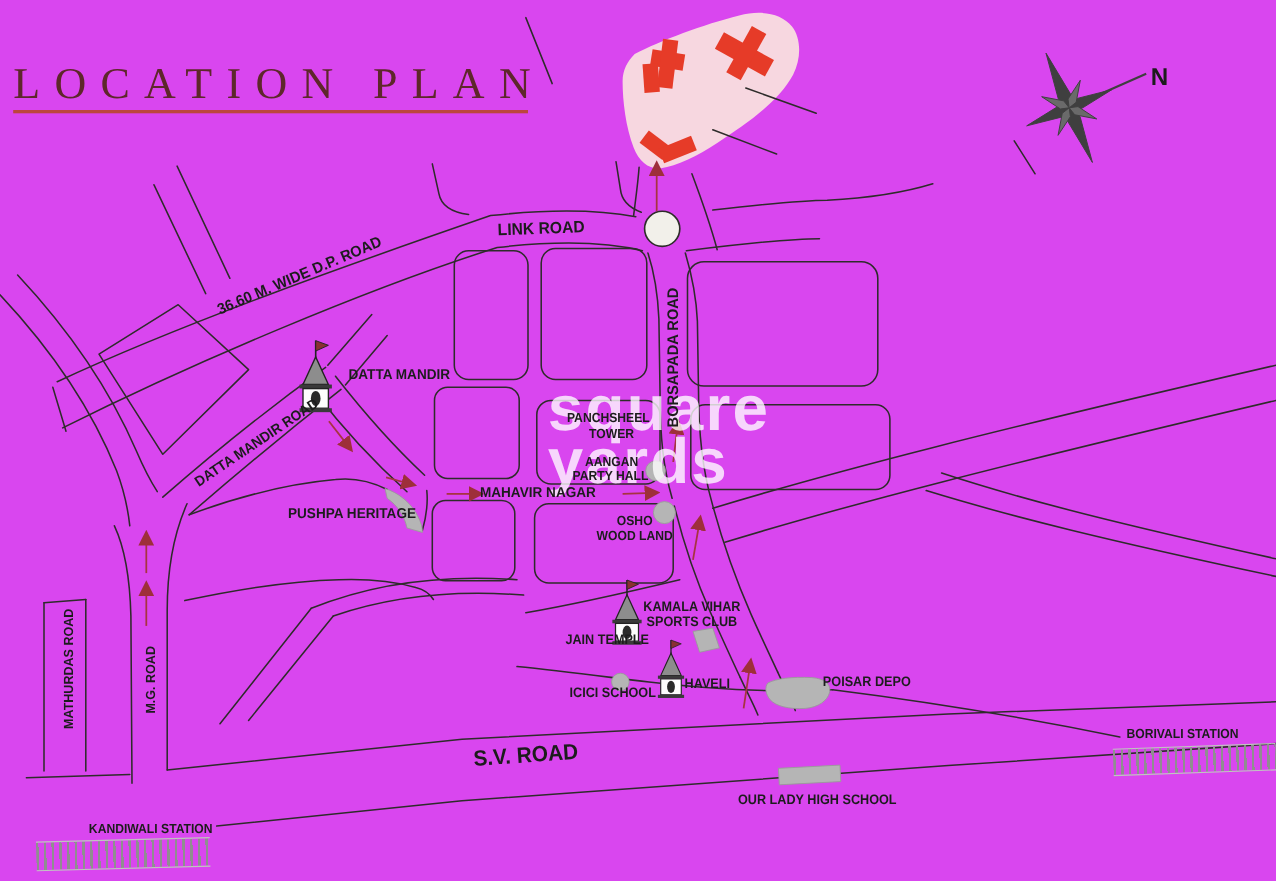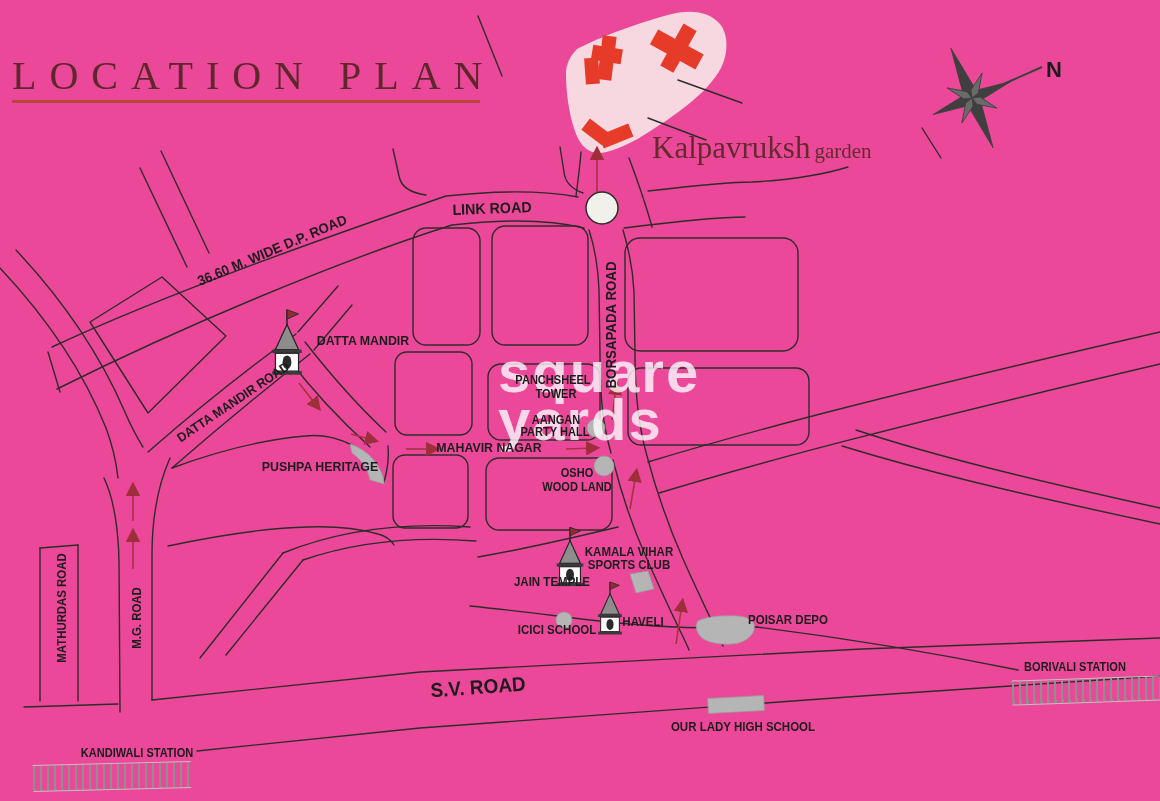--- a/index.html
+++ b/index.html
@@ -1,16 +1,16 @@
 <!DOCTYPE html>
 <html><head>
 <meta charset="utf-8">
 <style>
   html,body{margin:0;padding:0;background:#e9e7e2;}
-  #stage{position:relative;width:1160px;height:801px;background:#ec4899;overflow:hidden;
+  #stage{position:relative;width:1160px;height:801px;background:#d946ef;overflow:hidden;
          font-family:"Liberation Sans",sans-serif;}
   .lbl{position:absolute;white-space:nowrap;font-weight:bold;color:#1c1c1c;
        transform-origin:center center;line-height:1;}
   .title{position:absolute;left:12px;top:52px;font-family:"Liberation Serif",serif;
          font-weight:400;font-size:40px;letter-spacing:13px;color:#5e272b;}
   .title-underline{position:absolute;left:12px;top:100px;width:468px;height:3px;background:#bc463e;}
   .sitename{position:absolute;left:652px;top:130px;font-family:"Liberation Serif",serif;color:#652a2e;}
   .sitename .big{font-size:31px;}
   .sitename .small{font-size:21px;}
   .wm{position:absolute;color:rgba(255,255,255,0.78);font-weight:bold;font-size:58px;
@@ -182,24 +182,20 @@
         <path d="M -27 0 L -7 4 L 0 0 L -7 -4 Z"></path>
         <path d="M 27 0 L 7 4 L 0 0 L 7 -4 Z"></path>
       </g>
     </g>
   </g>
 </svg>
 
 <div class="title">LOCATION PLAN</div>
 <div class="title-underline"></div>
 
-<div class="sitename">
-  <span class="big">Kalpavruksh</span>
-  <span class="small">garden</span>
-</div>
 
 <div class="wm" style="left:488px;top:338px;margin-left:10px;">square</div>
 <div class="wm" style="left:498px;top:386px;">yards</div>
 
 <div class="lbl" style="left:492px;top:208px;font-size:15px;transform:translate(-50%,-50%) rotate(-2deg) scaleX(0.95);">LINK ROAD</div>
 <div class="lbl" style="left:272px;top:250px;font-size:14px;transform:translate(-50%,-50%) rotate(-23deg) scaleX(0.95);">36.60  M. WIDE D.P. ROAD</div>
 <div class="lbl" style="left:233px;top:402px;font-size:13px;transform:translate(-50%,-50%) rotate(-34deg) scaleX(0.95);">DATTA MANDIR ROAD</div>
 <div class="lbl" style="left:611px;top:325px;font-size:14px;transform:translate(-50%,-50%) rotate(-90deg) scaleX(0.95);">BORSAPADA ROAD</div>
 <div class="lbl" style="left:489px;top:447px;font-size:13px;transform:translate(-50%,-50%) scaleX(0.95);">MAHAVIR NAGAR</div>
 <div class="lbl" style="left:137px;top:618px;font-size:12px;transform:translate(-50%,-50%) rotate(-90deg) scaleX(0.95);">M.G. ROAD</div>

